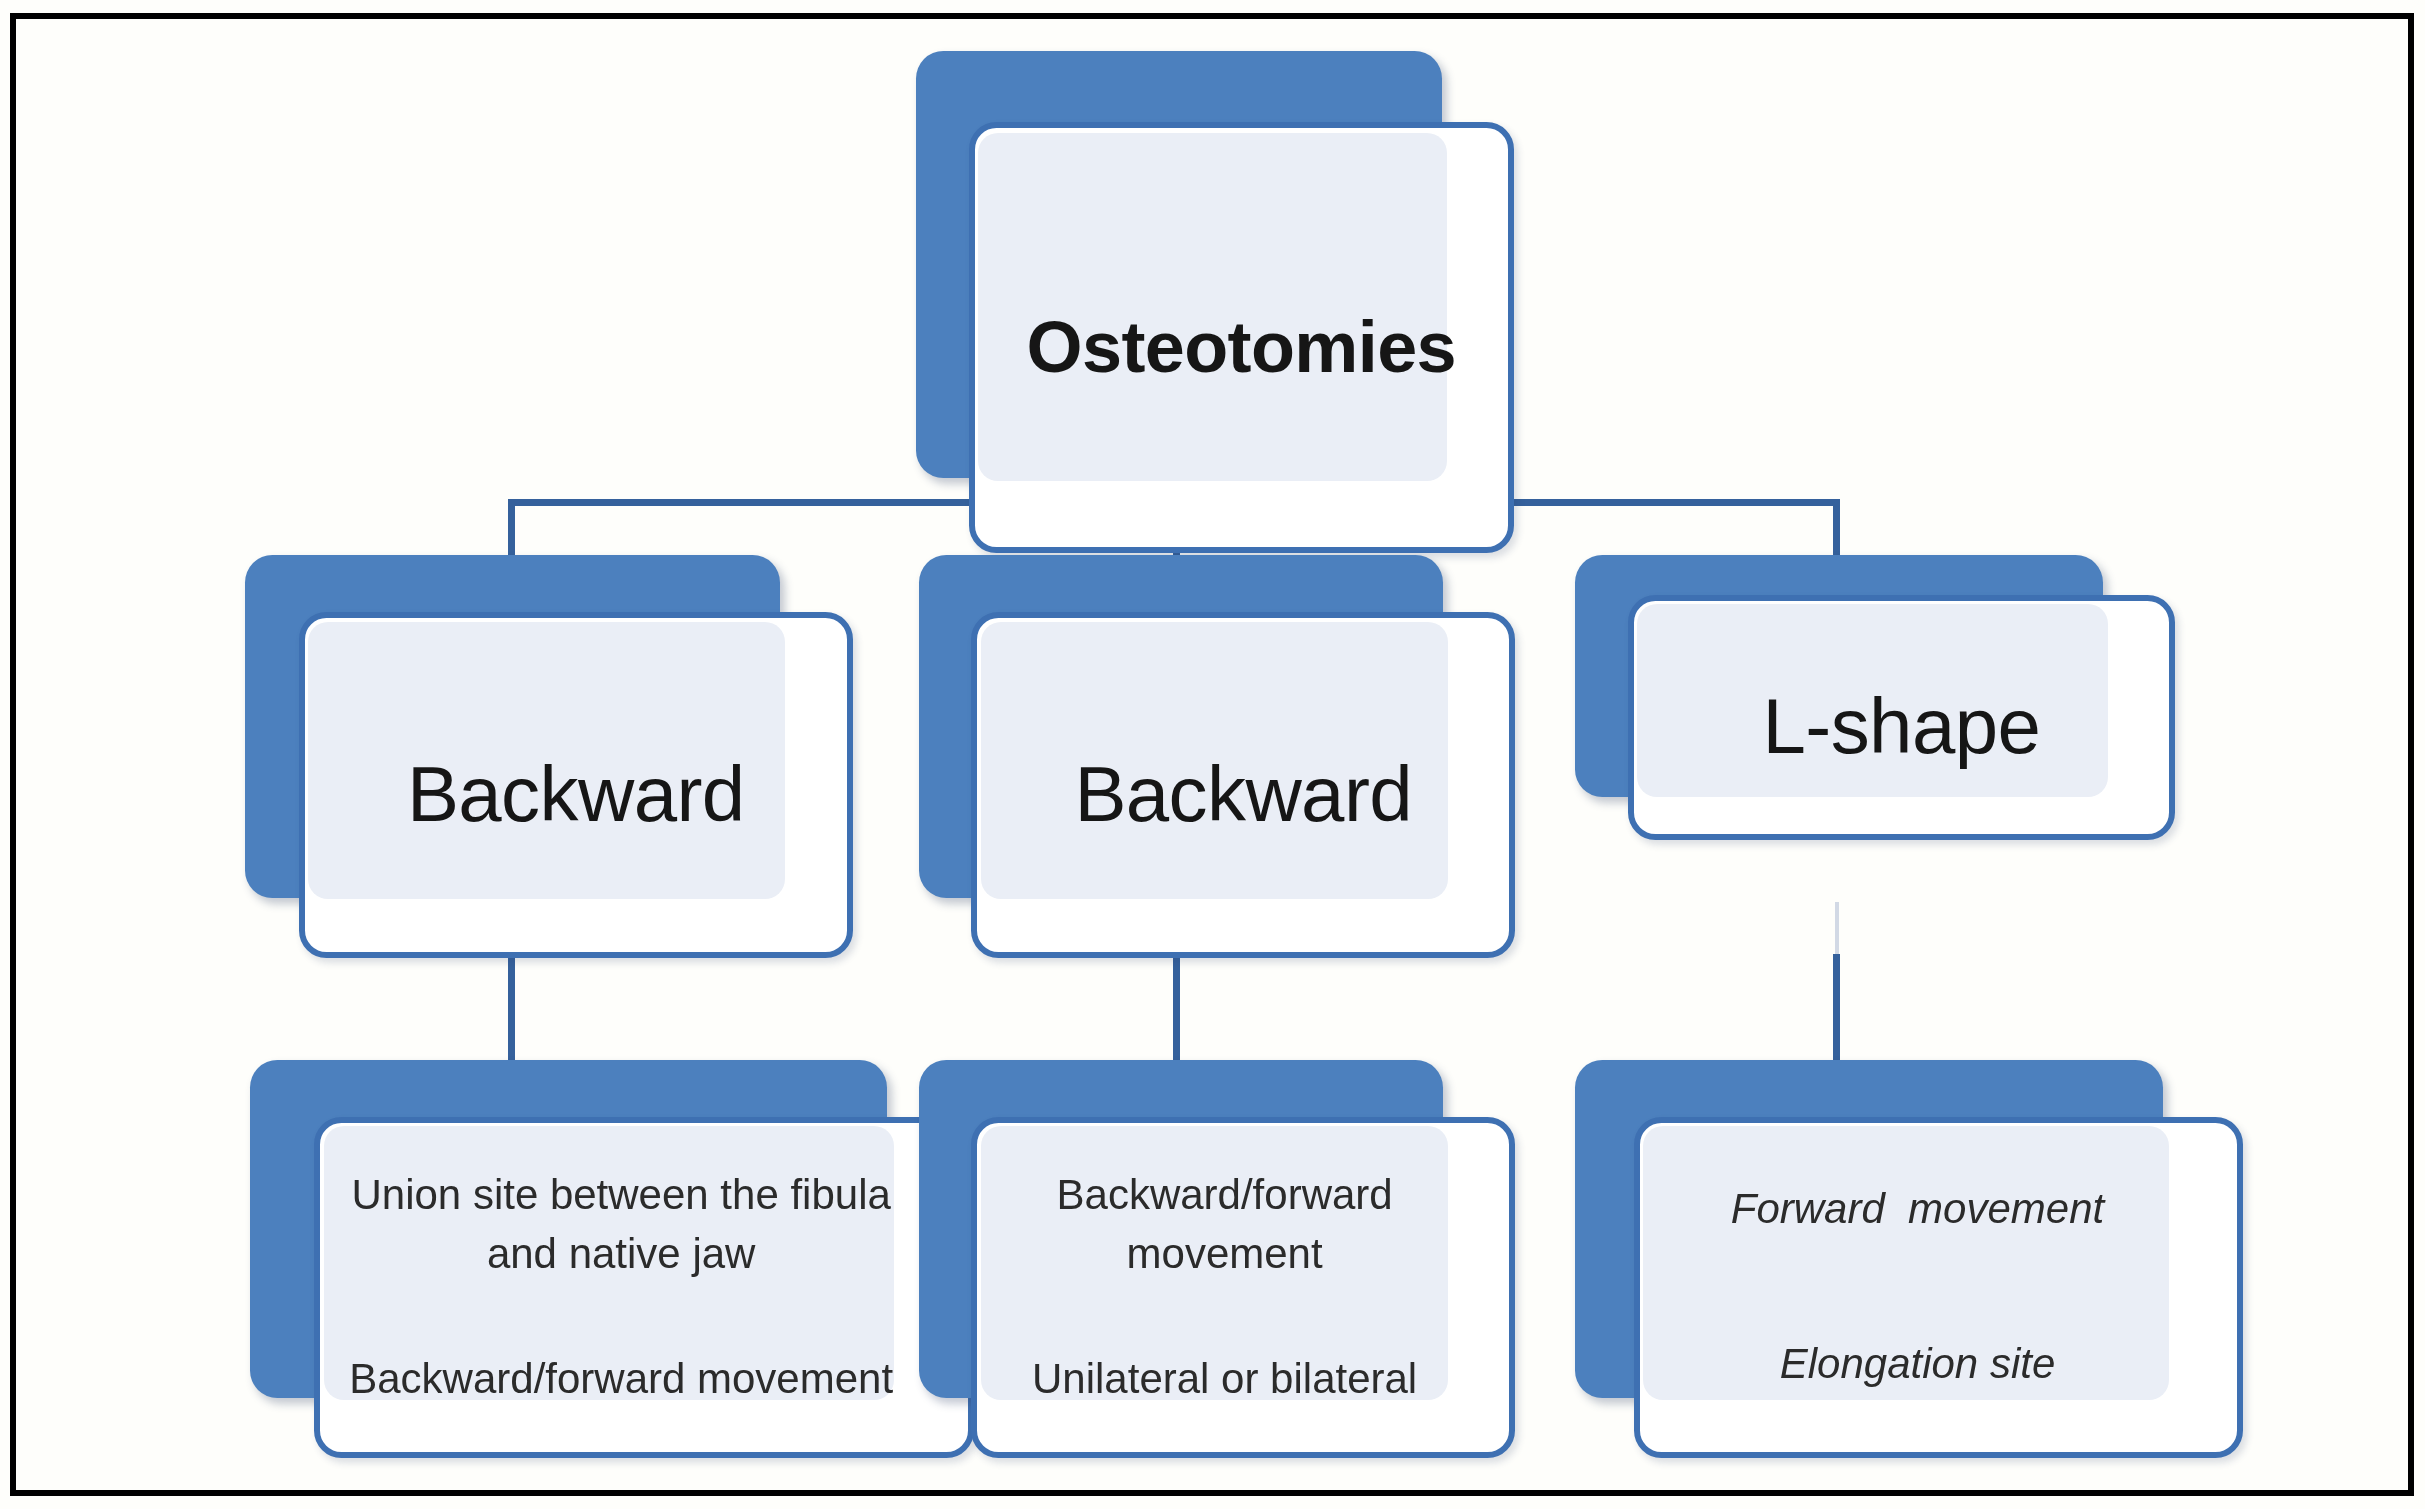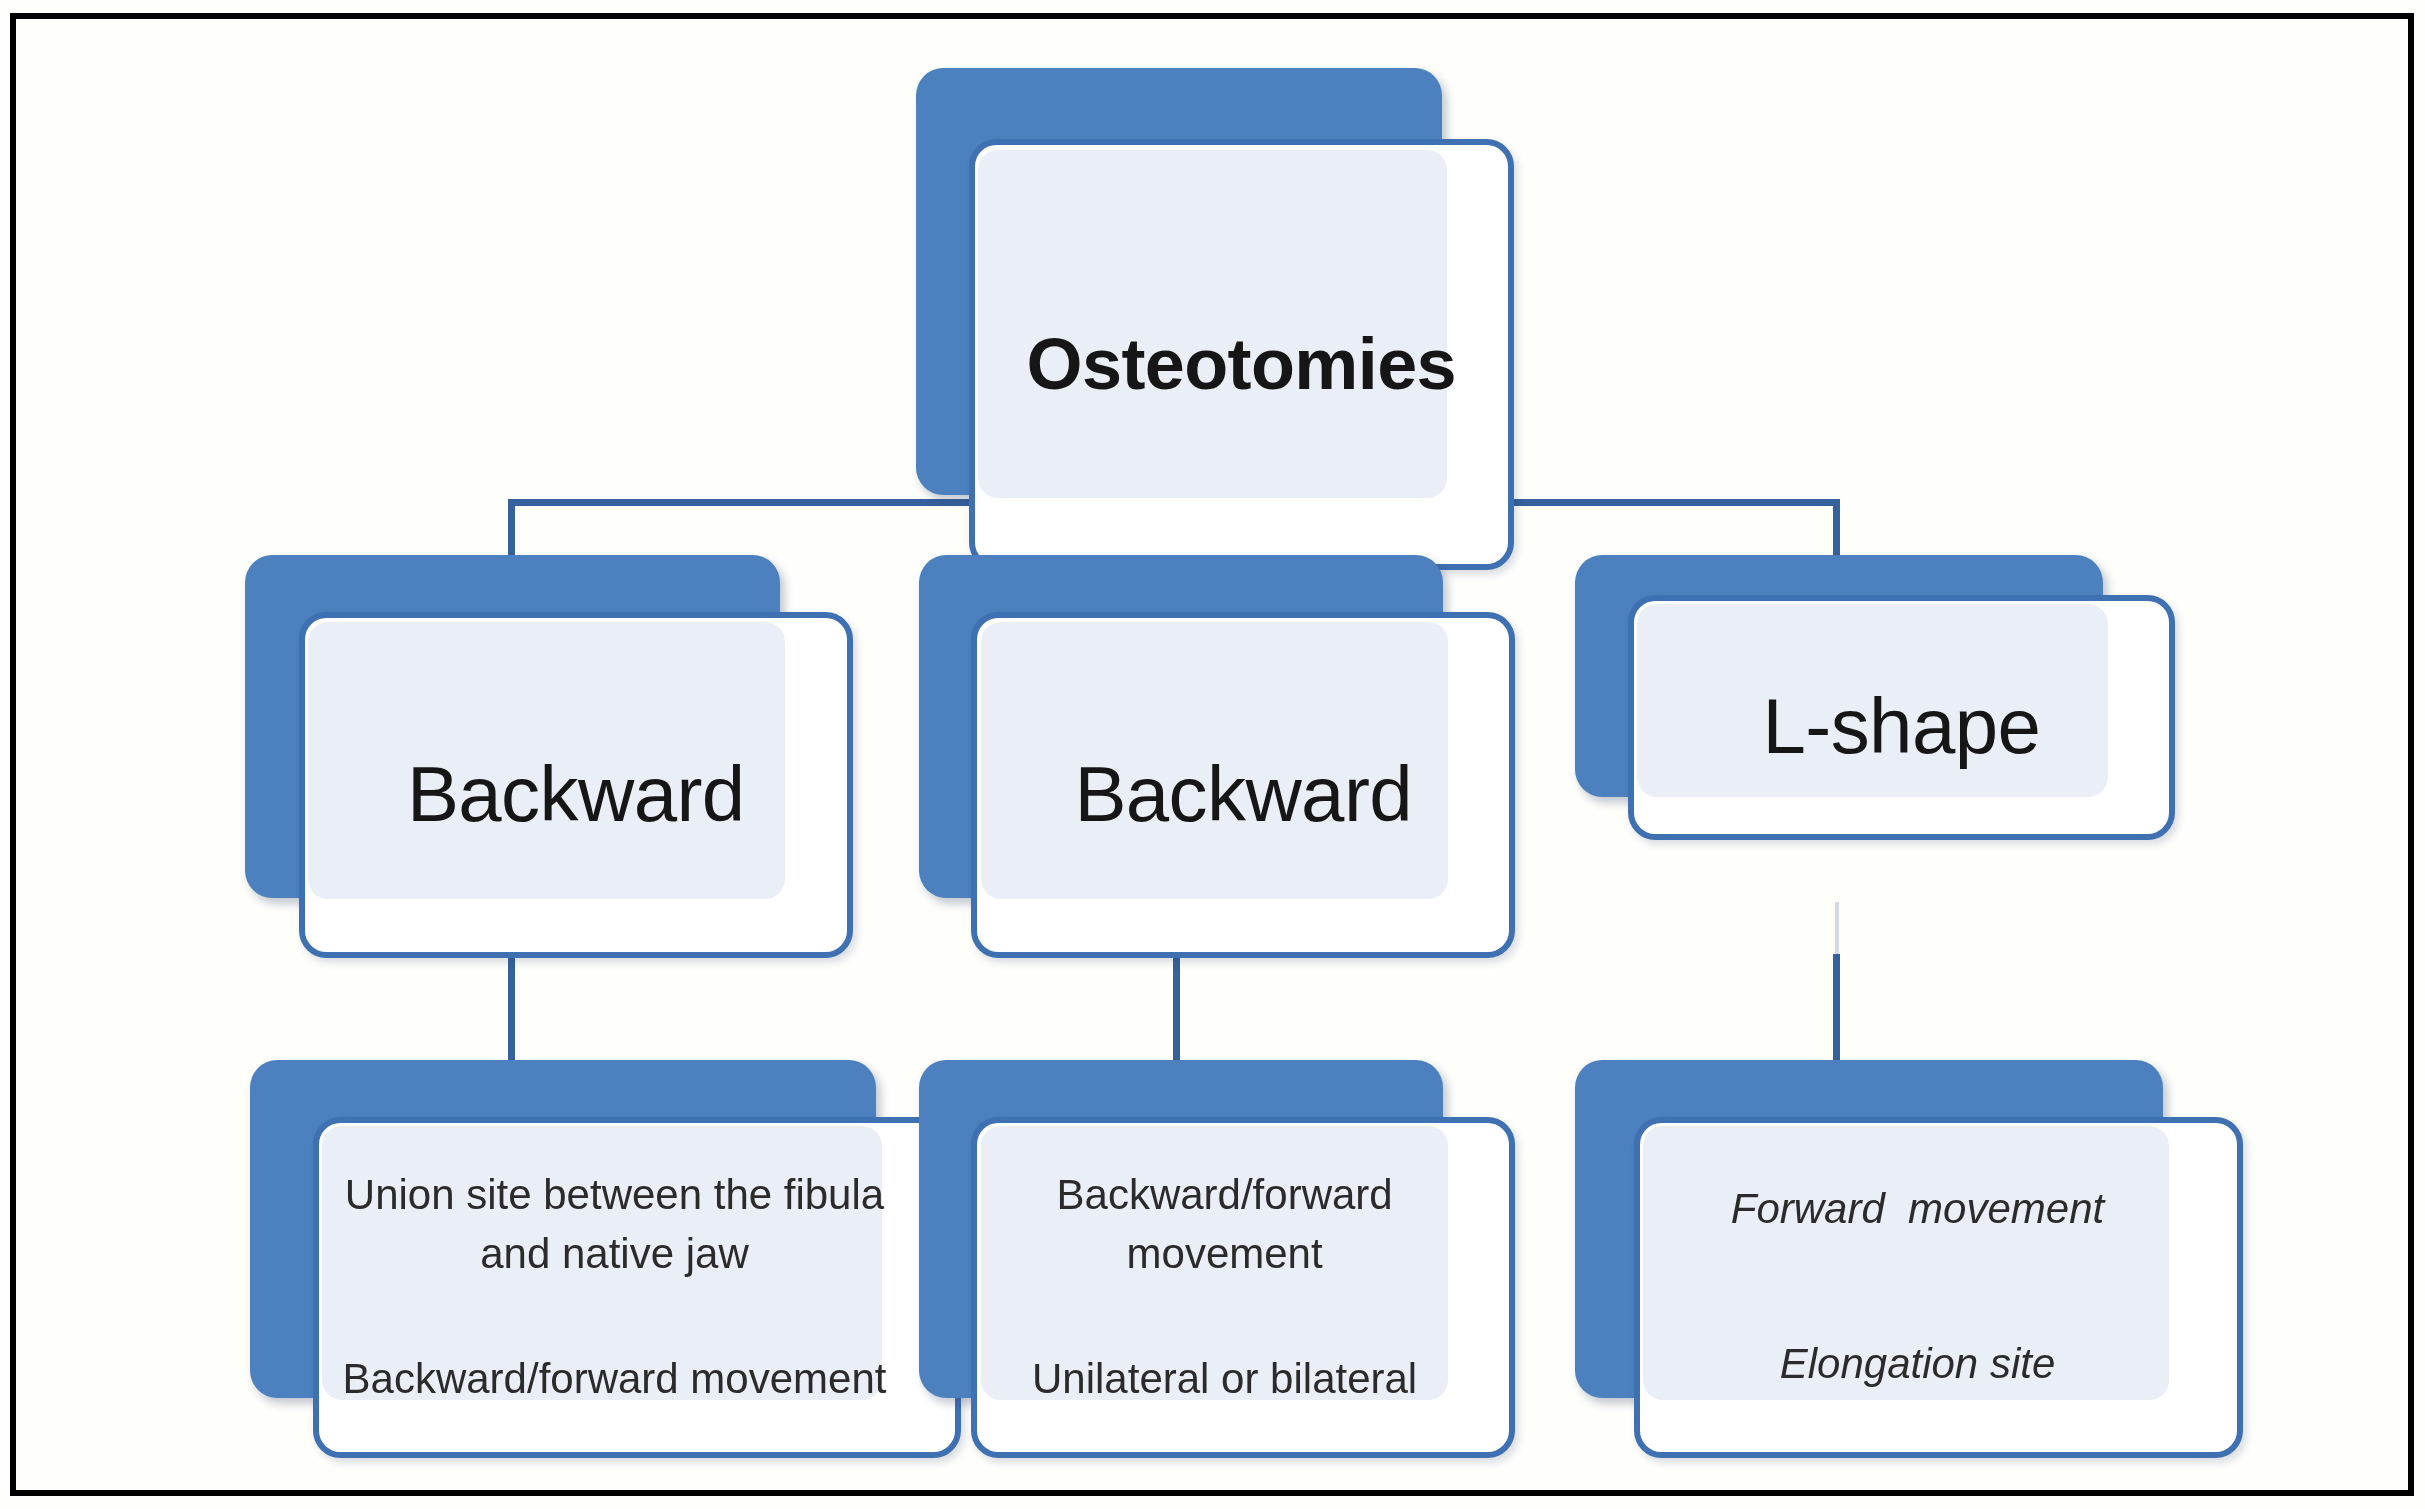--- a/index.html
+++ b/index.html
@@ -39,25 +39,25 @@
     position:absolute; left:3%; right:10%; top:3%; bottom:3%;
     display:flex; flex-direction:column; justify-content:space-around;
     align-items:center; text-align:center;
     font-size:42px; line-height:1.4; color:var(--body-text, #2B2B2B);
   }
   .desc-text p { margin:0; white-space:pre-wrap; }
   
   .conn { position:absolute; background:var(--connector, #35619C); }
   .conn.faint { background:#D2D9E5; }
   
-  .n-root  { left:916px; top:68px;   width:598px; height:502px; }
+  .n-root  { left:916px; top:51px;   width:598px; height:502px; }
   .n-vert  { left:245px;  top:555px;  width:608px; height:403px; }
   .n-sag   { left:919px; top:555px;  width:596px; height:403px; }
   .n-lsh   { left:1575px; top:555px;  width:600px; height:285px; }
-  .n-dvert { left:250px;  top:1060px; width:711px; height:398px; }
+  .n-dvert { left:250px;  top:1060px; width:711px; height:398px;padding-left:13px; }
   .n-dsag  { left:919px; top:1060px; width:596px; height:398px; }
   .n-dlsh  { left:1575px; top:1060px; width:668px; height:398px;font-style:italic; }
 </style>
 </head>
 <body>
 
 <div class="canvas">
   <div class="frame"></div>
 
   <div class="conn faint" style="left:1174px; top:388px; width:3.6px; height:60px;"></div>

